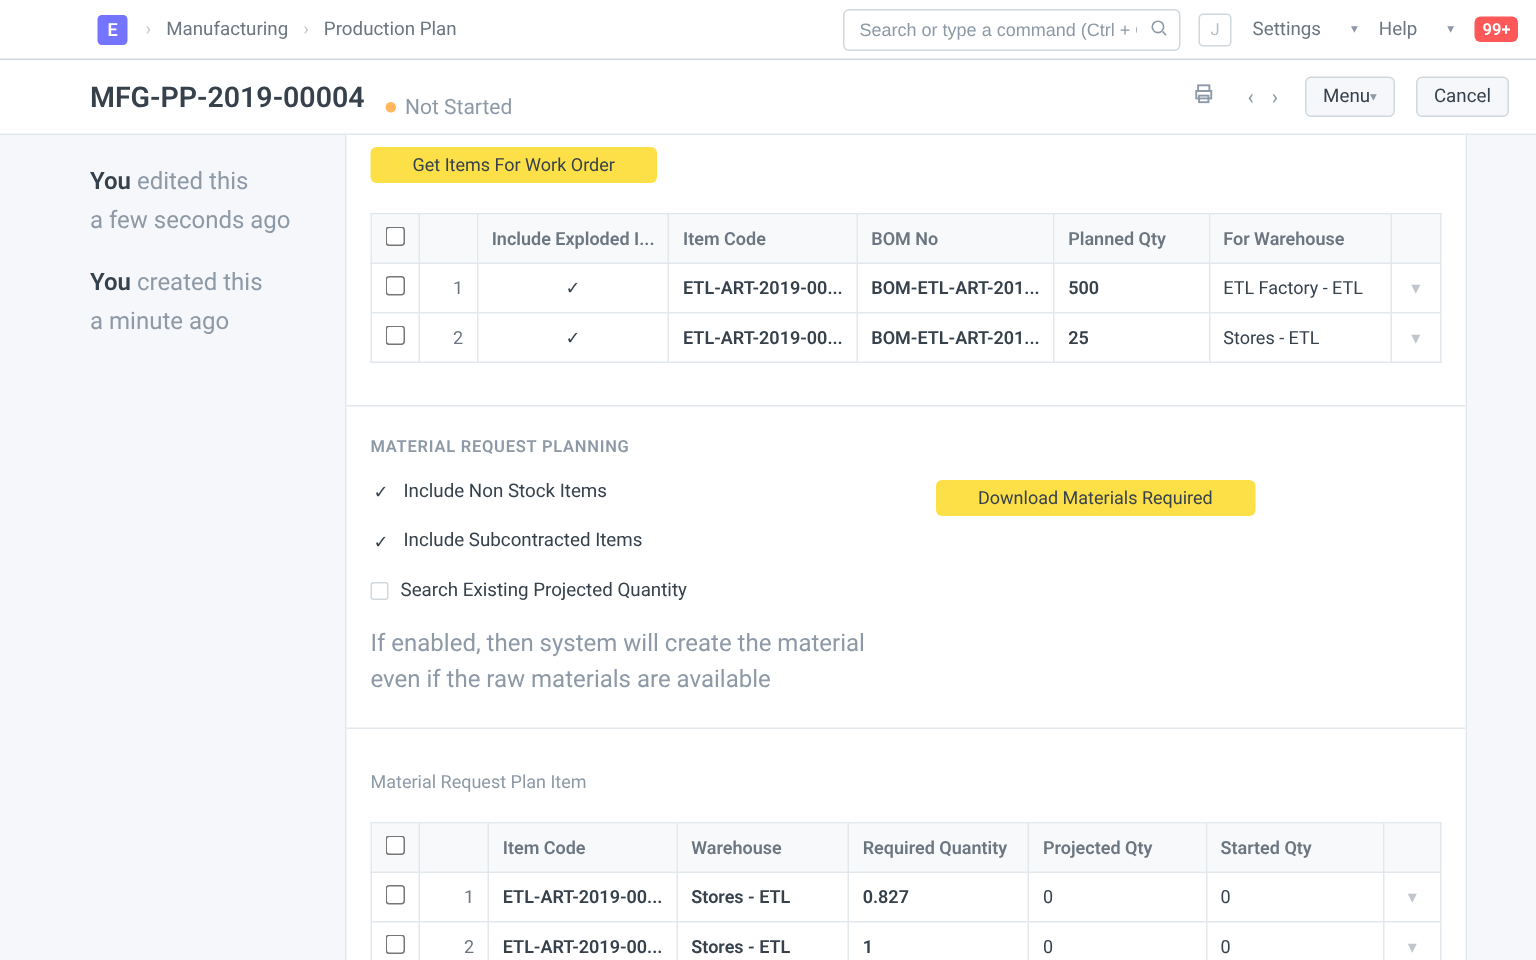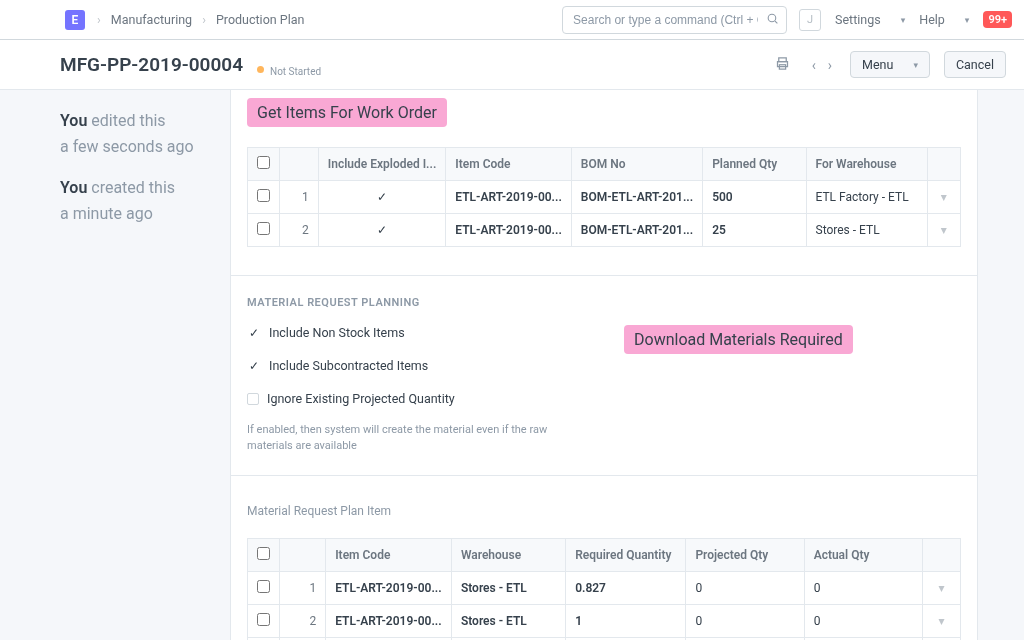--- a/index.html
+++ b/index.html
@@ -15,53 +15,53 @@
   .search::placeholder{color:#8d99a6;}
   .searchicon{position:absolute; right:8px; top:6px; color:#8d99a6; font-size:13px;}
   .userblock{display:flex; align-items:center; gap:14px;}
   .avatar{width:22px;height:22px;border:1px solid #d1d8dd;border-radius:3px;display:flex;align-items:center;justify-content:center;color:#b6bec5;font-size:11px;}
   .navlink{color:#6c7680;font-size:12.5px;display:flex;align-items:center;gap:20px;}
   .caret{font-size:9px;color:#8d99a6;}
   .badge{background:#ff5858;color:#fff;border-radius:4px;padding:2px 5px;font-size:11px;font-weight:600;}
   
   .pagebar{height:50px;background:#fff;border-bottom:1px solid #e3e8ed;display:flex;align-items:center;padding:0 18px 0 60px;gap:14px;}
   .title{font-size:19px;font-weight:600;color:#36414c;}
-  .status{display:flex;align-items:flex-start;gap:6px;color:#8d99a6;font-size:10px;margin-top:14px;}
+  .status{display:flex;align-items:center;gap:6px;color:#8d99a6;font-size:14px;margin-top:14px;}
   .dot{width:7px;height:7px;background:#ffb65c;border-radius:50%;}
   .spacer{flex:1;}
   .iconbtn{color:#8d99a6;font-size:14px;padding:4px;cursor:pointer;}
-  .btn{background:#f5f7fa;border:1px solid #d1d8dd;border-radius:4px;padding:5px 11px;font-size:12.5px;color:#36414c;cursor:pointer;display:inline-flex;align-items:center;gap:20px;}
+  .btn{background:#f5f7fa;border:1px solid #d1d8dd;border-radius:4px;padding:5px 11px;font-size:12.5px;color:#36414c;cursor:pointer;display:inline-flex;align-items:center;gap:0;}
   
   .body{display:flex;height:calc(640px - 90px);}
   .timeline{width:230px;padding:18px 12px 0 60px;font-size:16px;color:#8d99a6;line-height:1.6;}
   .timeline .strong{color:#36414c;font-weight:600;}
   .timeline .entry{margin-bottom:16px;}
   .main{flex:1; background:#fff; border-left:1px solid #e3e8ed; border-right:1px solid #e3e8ed; padding:0 16px 20px 16px; overflow:hidden;}
   .main-inner{padding-top:8px;}
-  .pill{display:inline-block;background:#f9a8d4;border-radius:4px;padding:5px 10px;font-size:16px;color:#36414c;cursor:pointer;}
+  .pill{display:inline-block;background:#fde047;border-radius:4px;padding:5px 28px;font-size:12px;color:#36414c;cursor:pointer;}
   
   table{width:100%;border-collapse:collapse;margin-top:20px;border:1px solid #d1d8dd;font-size:12px;}
   th,td{border:1px solid #e3e8ed;padding:8px 9px;text-align:left;white-space:nowrap;overflow:hidden;text-overflow:ellipsis;}
   th{background:#f7f9fb;color:#6c7680;font-weight:600;}
   .num{text-align:left;}
   .idx{text-align:right;width:46px;color:#6c7680;}
   .chk{width:32px;text-align:center;}
   .chk input{pointer-events:auto;}
   .bold{font-weight:600;color:#36414c;}
   .tick{text-align:center;}
   .rowmenu{text-align:center;color:#c0c6cc;width:38px;}
   
   .section{border-top:1px solid #e3e8ed;border-bottom:1px solid #e3e8ed;margin:28px -16px 0 -16px;padding:20px 16px;}
   .section h4{font-size:11px;letter-spacing:.5px;color:#8d99a6;font-weight:600;margin-bottom:16px;text-transform:uppercase;}
   .twocol{display:flex;gap:40px;}
   .twocol .col{flex:1;}
   .checkline{display:flex;align-items:flex-start;gap:8px;font-size:12.5px;color:#36414c;margin-bottom:16px;}
   .checkglyph{color:#36414c;font-size:12px;line-height:1.4;width:14px;text-align:center;}
   .checkbox-empty{width:12px;height:12px;border:1px solid #d1d8dd;border-radius:2px;margin-top:2px;flex:none;}
-  .help{font-size:11px;color:#8d99a6;line-height:1.5;}
+  .help{font-size:16px;color:#8d99a6;line-height:1.5;}
   .subhead{font-size:12px;color:#8d99a6;margin:28px 0 6px 0;}
   .right-gutter{width:46px;flex:none;}
 </style>
 </head>
 <body>
 
 <div class="navbar">
   <div class="brand">E</div>
   <div class="crumbs">
     <span class="chev">›</span>
@@ -187,21 +187,21 @@
             <div class="checkline">
               <span class="checkglyph">✓</span>
               <span>Include Non Stock Items</span>
             </div>
             <div class="checkline">
               <span class="checkglyph">✓</span>
               <span>Include Subcontracted Items</span>
             </div>
             <div class="checkline">
               <span class="checkbox-empty"></span>
-              <span>Ignore Existing Projected Quantity</span>
+              <span>Search Existing Projected Quantity</span>
             </div>
             <div class="help">If enabled, then system will create the material even if the raw materials are available</div>
           </div>
           <div class="col">
             <div style="margin-bottom:20px"><span class="pill">Download Materials Required</span></div>
           </div>
         </div>
       </div>
 
       
@@ -218,21 +218,21 @@
             <col style="width:38px">
           </colgroup>
         <thead>
           <tr>
             <th class="chk"><input type="checkbox" style=""></th>
             <th class="idx"></th>
             <th>Item Code</th>
             <th>Warehouse</th>
             <th class="num">Required Quantity</th>
             <th class="num">Projected Qty</th>
-            <th class="num">Actual Qty</th>
+            <th class="num">Started Qty</th>
             <th></th>
           </tr>
         </thead>
         <tbody id="tbody2">
             <tr>
               <td class="chk"><input type="checkbox" style=""></td>
               <td class="idx">1</td>
               <td class="bold">ETL-ART-2019-00...</td>
               <td class="bold">Stores - ETL</td>
               <td class="num bold">0.827</td>

